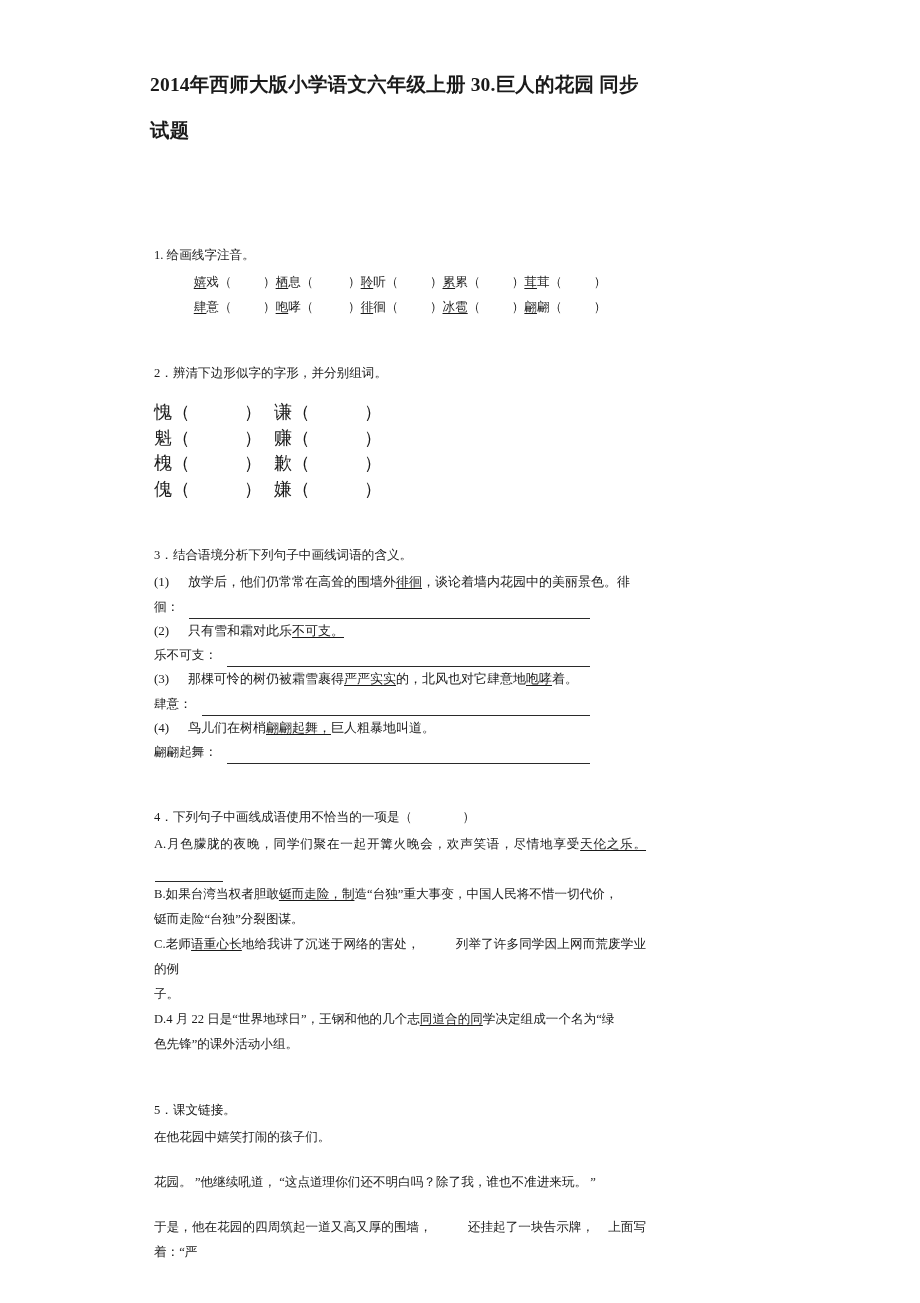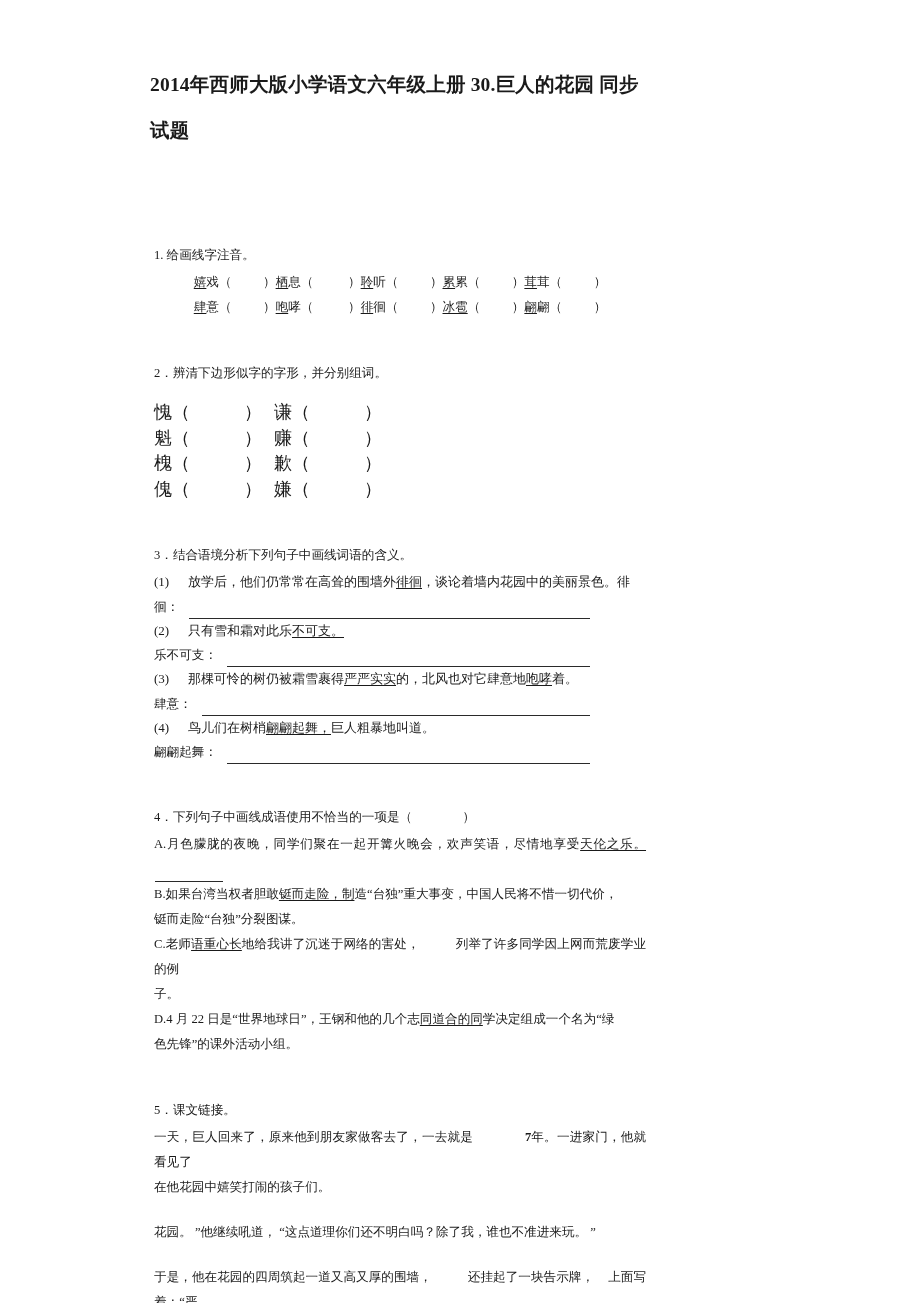--- a/index.html
+++ b/index.html
@@ -209,21 +209,20 @@
 
       <p class="opt"><span>D.</span><span>4 月 22 日是“世界地球日”，王钢和他的几个志</span><span class="u">同道合的同</span><span>学决定组成一个名为“绿</span></p>
       <p class="opt">色先锋”的课外活动小组。</p>
     </div>
 
     <div class="spacer-md"></div>
 
     <div class="block">
       <p class="q-head">5．课文链接。</p>
 
-      <p class="passage"><span>一天，巨人回来了，原来他到朋友家做客去了，一去就是</span><span class="gap-m"></span><span class="bold-num">7</span><span>年。一进家门，他就看见了</span></p>
       <p class="passage">在他花园中嬉笑打闹的孩子们。</p>
 
       <div class="spacer-sm"></div>
 
       <p class="passage">花园。 ”他继续吼道，  “这点道理你们还不明白吗？除了我，谁也不准进来玩。 ”</p>
 
       <div class="spacer-sm"></div>
 
       <p class="passage"><span>于是，他在花园的四周筑起一道又高又厚的围墙，</span><span class="gap-s"></span><span>还挂起了一块告示牌，</span><span class="gap-xs"></span><span>上面写着：“严</span></p>
     </div>

